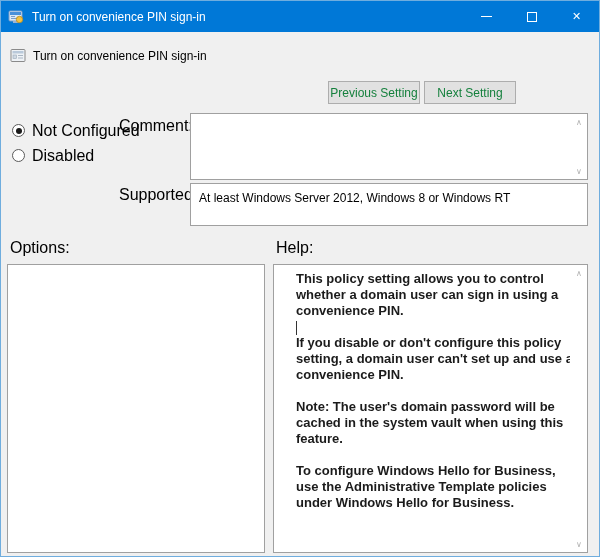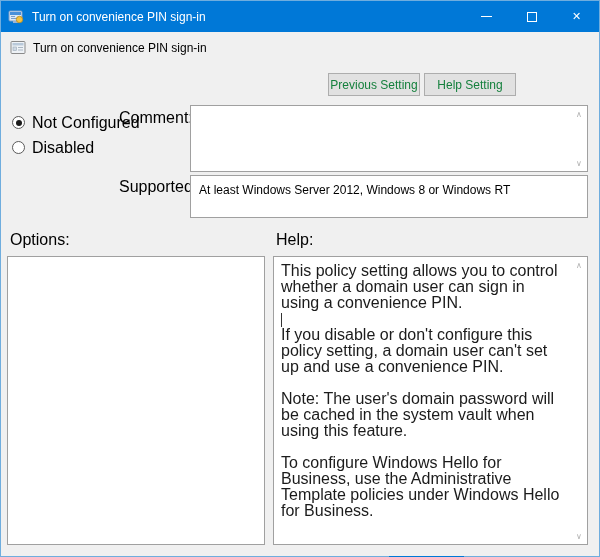--- a/index.html
+++ b/index.html
@@ -20,20 +20,21 @@
   #window {
     position: absolute;
     left: 0; top: 0;
     width: 600px;
     height: 557px;
     box-sizing: border-box;
     border: 1px solid #6fadde;
     background: #f0f0f0;
     display: flex;
     flex-direction: column;
+    gap: 8px;
   }
 
   
   #titlebar {
     height: 31px;
     background: #0078d7;
     display: flex;
     align-items: center;
     flex: 0 0 auto;
     user-select: none;
@@ -267,26 +268,27 @@
     top: 224px;
     width: 315px;
     height: 289px;
     background: #ffffff;
     border: 1px solid #a0a0a0;
     box-sizing: border-box;
     overflow: hidden;
   }
   #help-text {
     position: absolute;
-    left: 7px;
+    left: 22px;
     top: 6px;
     width: 282px;
-    font-size: 16px;
+    font-size: 13px;
     line-height: 16px;
     color: #1b1b1b;
+    font-weight: bold;
   }
   #help-text p { margin: 0 0 16px 0; }
   #help-text p:last-child { margin-bottom: 0; }
   .caret-line {
     position: relative;
     height: 0;
   }
   .text-caret {
     position: absolute;
     left: 0;
@@ -347,21 +349,21 @@
           <rect x="8" y="9.5" width="5" height="1" fill="#a9b6c3"></rect>
         </svg>
       </span>
       <span id="policy-name">Turn on convenience PIN sign-in</span>
     </div>
 
     <div class="winbtn" id="btn-previous-setting">
       <span>Previous Setting</span>
     </div>
     <div class="winbtn" id="btn-next-setting">
-      <span>Help Setting</span>
+      <span>Next Setting</span>
     </div>
 
     <div id="state-group">
       <div class="radio-row selected">
         <span class="radio-dot"></span>
         <span class="radio-label">Not Configured</span>
       </div>
       <div class="radio-row">
         <span class="radio-dot"></span>
         <span class="radio-label">Disabled</span>

